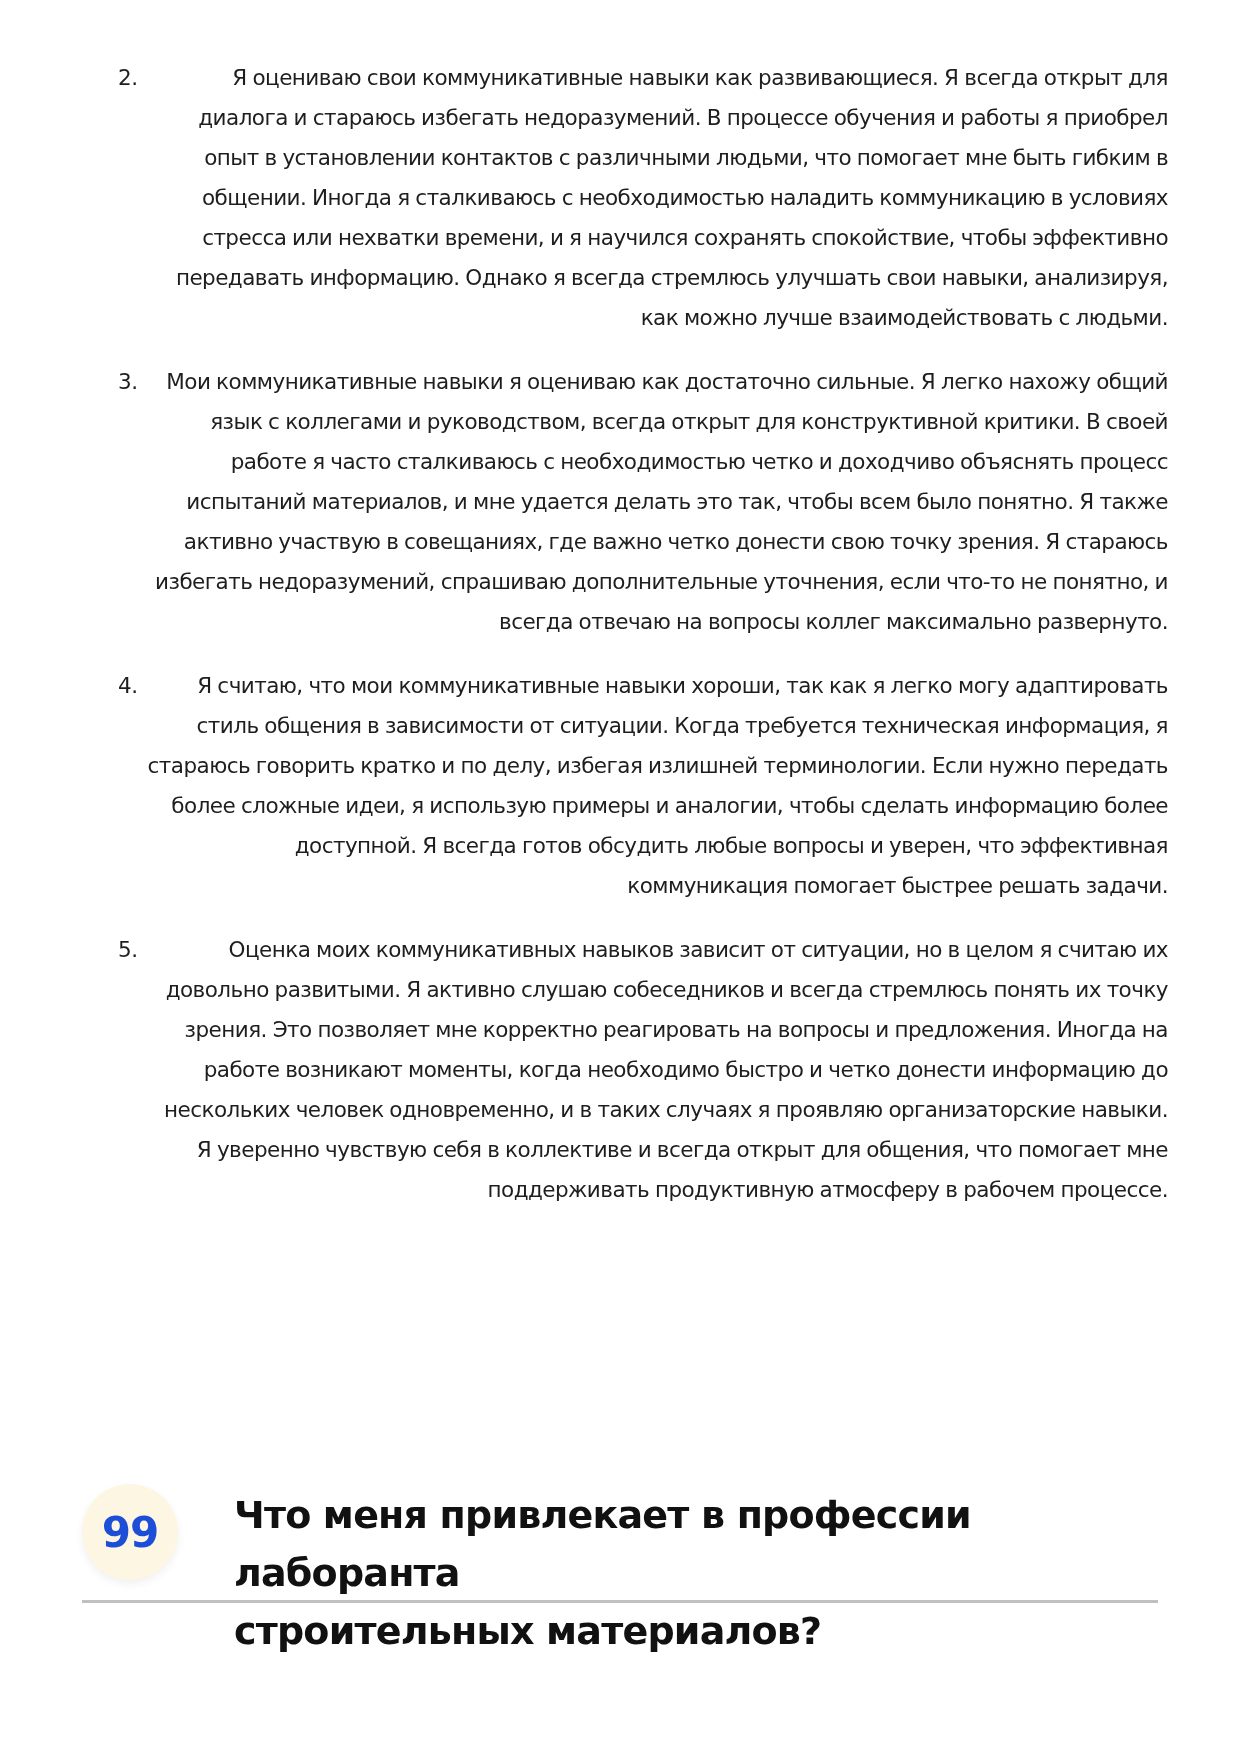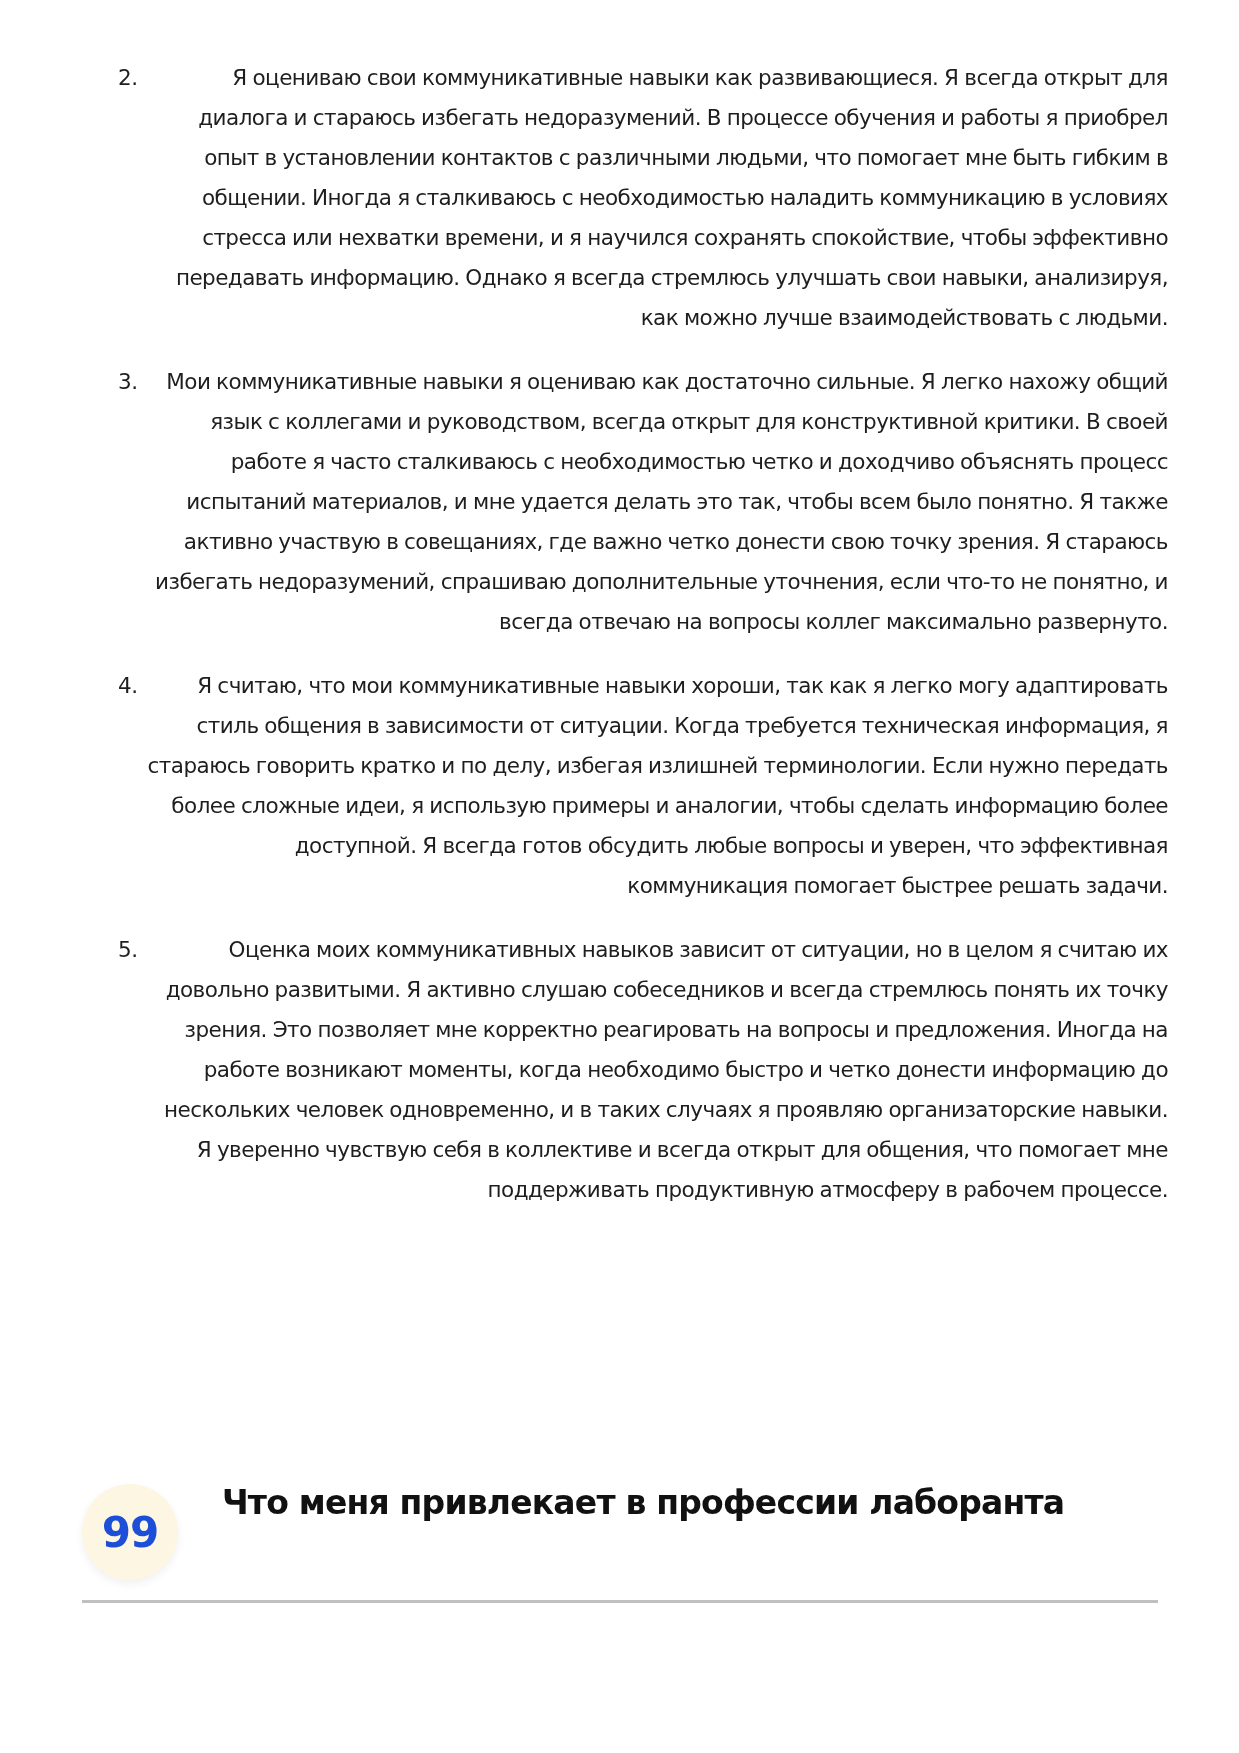--- a/index.html
+++ b/index.html
@@ -64,22 +64,22 @@
       font-weight: bold;
       font-size: 42px;
       color: #1d4ed8;
       letter-spacing: -1px;
     }
     .section-title {
       position: absolute;
       left: 140px;
       top: 0;
       width: 920px;
-      margin: 0;
-      font-size: 33px;
+      margin: 12px;
+      font-size: 38px;
       font-weight: bold;
       line-height: 58px;
       letter-spacing: -0.8px;
       color: #111111;
     }
     .divider {
       position: absolute;
       left: 0;
       top: 126px;
       width: 1076px;
@@ -106,15 +106,16 @@
   <li class="answer">
     <span class="num">5.</span>
     <span class="txt">Оценка моих коммуникативных навыков зависит от ситуации, но в целом я считаю их довольно развитыми. Я активно слушаю собеседников и всегда стремлюсь понять их точку зрения. Это позволяет мне корректно реагировать на вопросы и предложения. Иногда на работе возникают моменты, когда необходимо быстро и четко донести информацию до нескольких человек одновременно, и в таких случаях я проявляю организаторские навыки. Я уверенно чувствую себя в коллективе и всегда открыт для общения, что помогает мне поддерживать продуктивную атмосферу в рабочем процессе.</span>
   </li>
 </ol>
 
 <div class="section">
   <div class="badge" style="background: rgb(253, 246, 227);">99</div>
   <h2 class="section-title">
     <span>Что меня привлекает в профессии лаборанта</span><br>
+    <span>строительных материалов?</span>
   </h2>
   <div class="divider" style="background: rgb(192, 192, 192);"></div>
 </div>
 
 </body></html>

